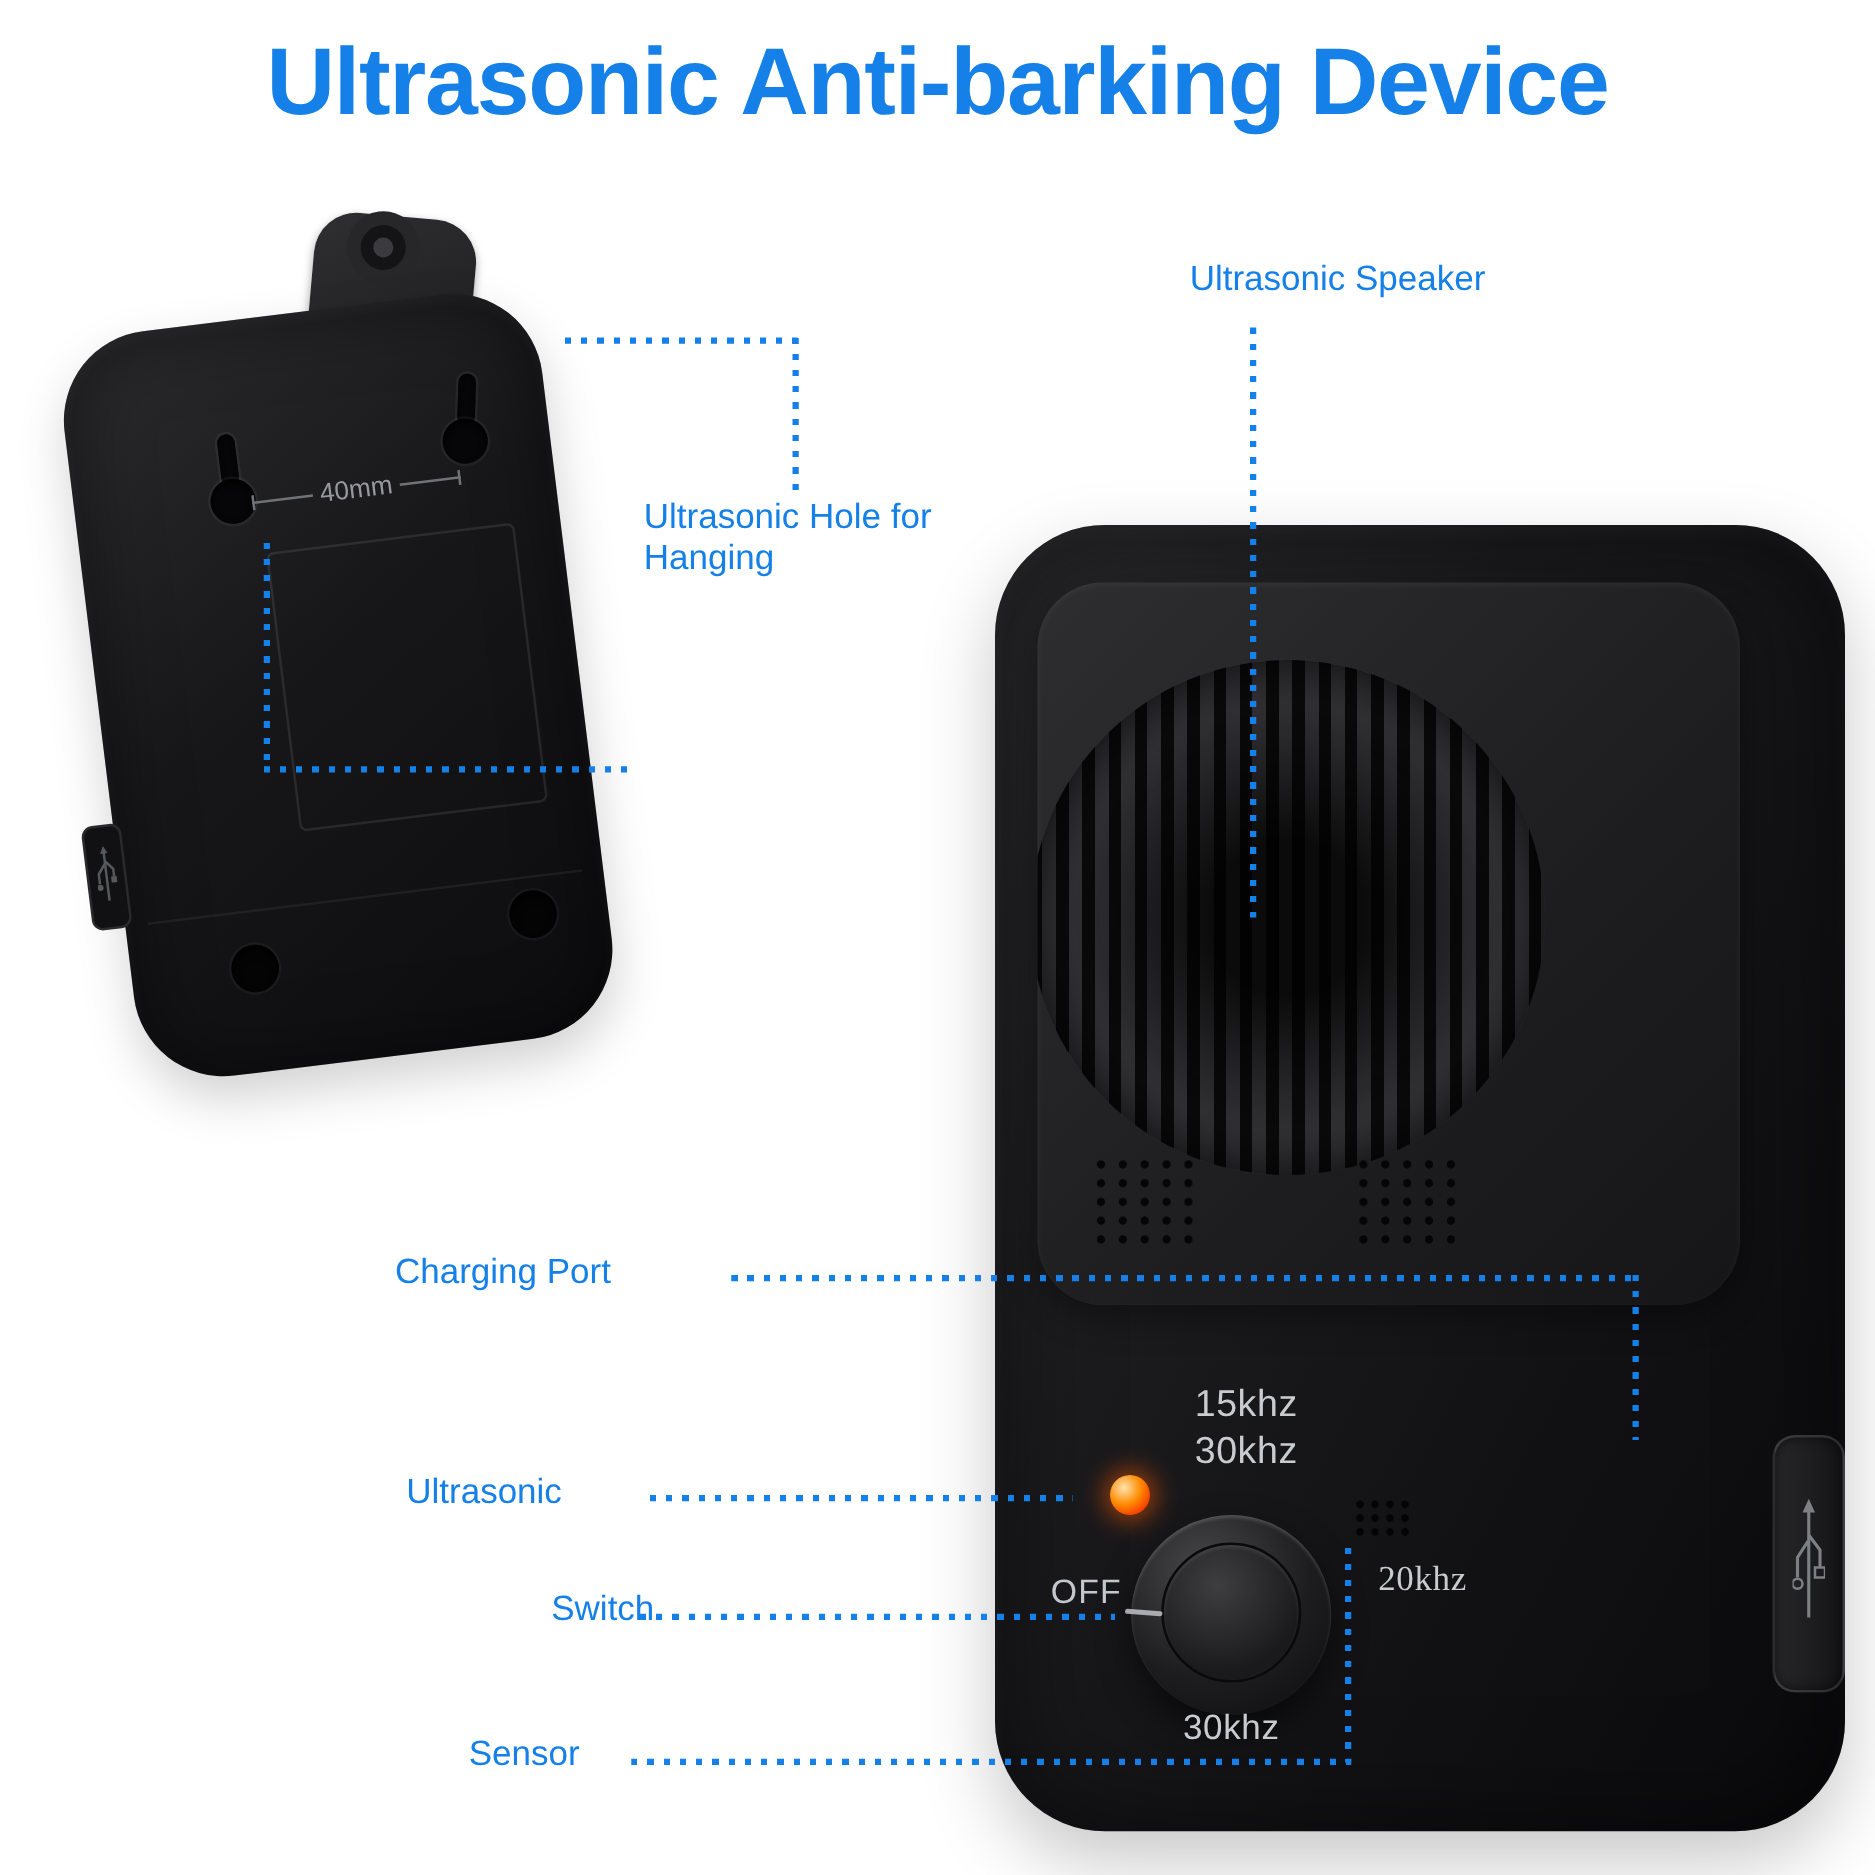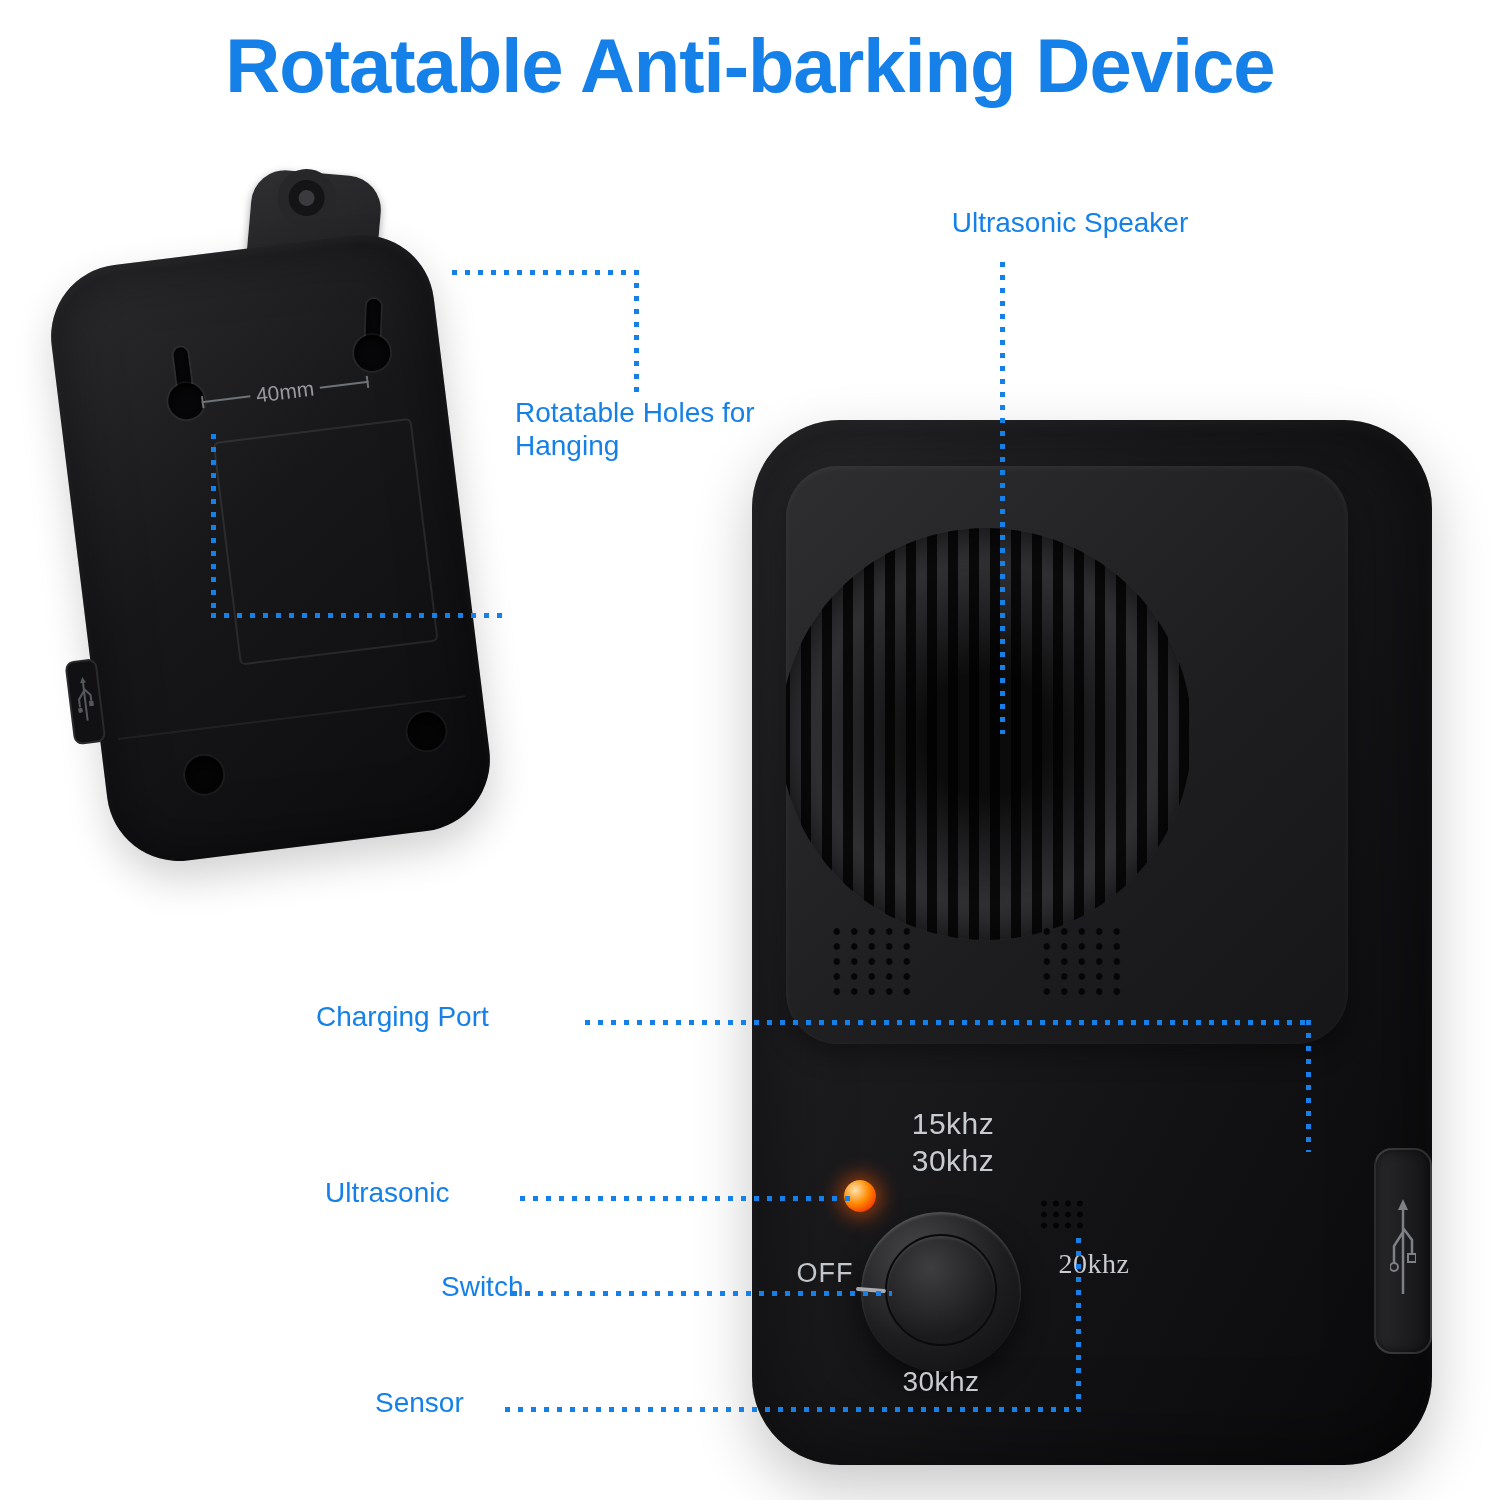--- a/index.html
+++ b/index.html
@@ -45,21 +45,21 @@
   .battery-cover { position:absolute; left:148px; top:188px; width:200px; height:225px;
                    border:2px solid rgba(255,255,255,.09); border-radius:6px; }
   .seam { position:absolute; left:18px; top:470px; width:350px; height:2px; background:rgba(255,255,255,.06); }
   .bhole { position:absolute; width:38px; height:38px; border-radius:50%; background:#040405;
            box-shadow: inset 0 4px 7px rgba(0,0,0,.9), 0 0 0 2px rgba(255,255,255,.04); }
   .bhole.l { left:80px; top:498px; } .bhole.r { left:306px; top:482px; }
   .usb-back { position:absolute; left:-26px; top:388px; width:32px; height:84px; border-radius:9px;
               background:#111113; border:2px solid #2a2a2d; display:flex; align-items:center; justify-content:center; }
 
   
-  .front-device { position:absolute; left:752px; top:420px; width:680px; height:1045px; }
+  .front-device { position:absolute; left:796px; top:420px; width:680px; height:1045px; }
   .front-body { position:absolute; inset:0; border-radius:88px;
                 background:linear-gradient(118deg,#2b2b2e 0%,#1b1b1e 35%,#121214 65%,#0a0a0c 100%);
                 box-shadow: inset 0 0 90px rgba(0,0,0,.55), inset 0 6px 14px rgba(255,255,255,.05),
                             0 24px 60px rgba(0,0,0,.22); }
   .speaker-panel { position:absolute; left:34px; top:46px; width:562px; height:578px; border-radius:52px;
                    overflow:hidden;
                    background:linear-gradient(135deg,#2e2e31,#1d1d20 60%,#161618);
                    box-shadow: inset 0 2px 6px rgba(255,255,255,.06), 0 10px 26px rgba(0,0,0,.35); }
   .grille { position:absolute; left:-6px; top:62px; width:412px; height:412px; border-radius:50%;
             background: radial-gradient(circle at 50% 50%, rgba(0,0,0,.78) 0 62px, rgba(0,0,0,.38) 118px, rgba(0,0,0,0) 172px),
@@ -91,21 +91,21 @@
   .charge-flap { position:absolute; left:622px; top:728px; width:58px; height:206px; border-radius:18px;
                  background:linear-gradient(90deg,#28282b,#141416); border:2px solid rgba(255,255,255,.1);
                  box-shadow: inset 0 0 10px rgba(0,0,0,.6);
                  display:flex; align-items:center; justify-content:center; }
 </style>
 </head>
 <body>
 
 <div class="canvas">
 
-  <div class="title">Rotatable Anti-barking Device</div>
+  <div class="title">Ultrasonic Anti-barking Device</div>
 
   <div class="back-device">
     <div class="clip">
       <div class="clip-plate"></div>
       <div class="clip-hole a">
         <div class="clip-pin"></div>
       </div>
       <div class="clip-hole b">
         <div class="clip-pin"></div>
       </div>
@@ -164,21 +164,21 @@
         <circle cx="4" cy="71" r="4" fill="none" stroke="#7d8085" stroke-width="2"></circle>
         <rect x="18" y="58" width="8" height="8" fill="none" stroke="#7d8085" stroke-width="2"></rect>
         <path d="M8 14 h10 L13 3 Z" fill="#7d8085"></path>
       </svg>
     </div>
   </div>
 
   <div class="label" style="left:875px; top:206px; width:390px; text-align:center;">Ultrasonic Speaker</div>
   <div class="dl-v" style="left:1000px; top:262px; height:472px;"></div>
 
-  <div class="label" style="left:515px; top:396px; width:310px;">Rotatable Holes for Hanging</div>
+  <div class="label" style="left:515px; top:396px; width:310px;">Ultrasonic Hole for Hanging</div>
   <div class="dl-h" style="left:452px; top:270px; width:186px;"></div>
   <div class="dl-v" style="left:634px; top:270px; height:122px;"></div>
 
   <div class="dl-v" style="left:211px; top:434px; height:182px;"></div>
   <div class="dl-h" style="left:211px; top:613px; width:296px;"></div>
 
   <div class="label" style="left:288px; top:1000px;margin-left:28px;">Charging Port</div>
   <div class="dl-h" style="left:585px; top:1020px; width:726px;"></div>
   <div class="dl-v" style="left:1306px; top:1020px; height:132px;"></div>
 

